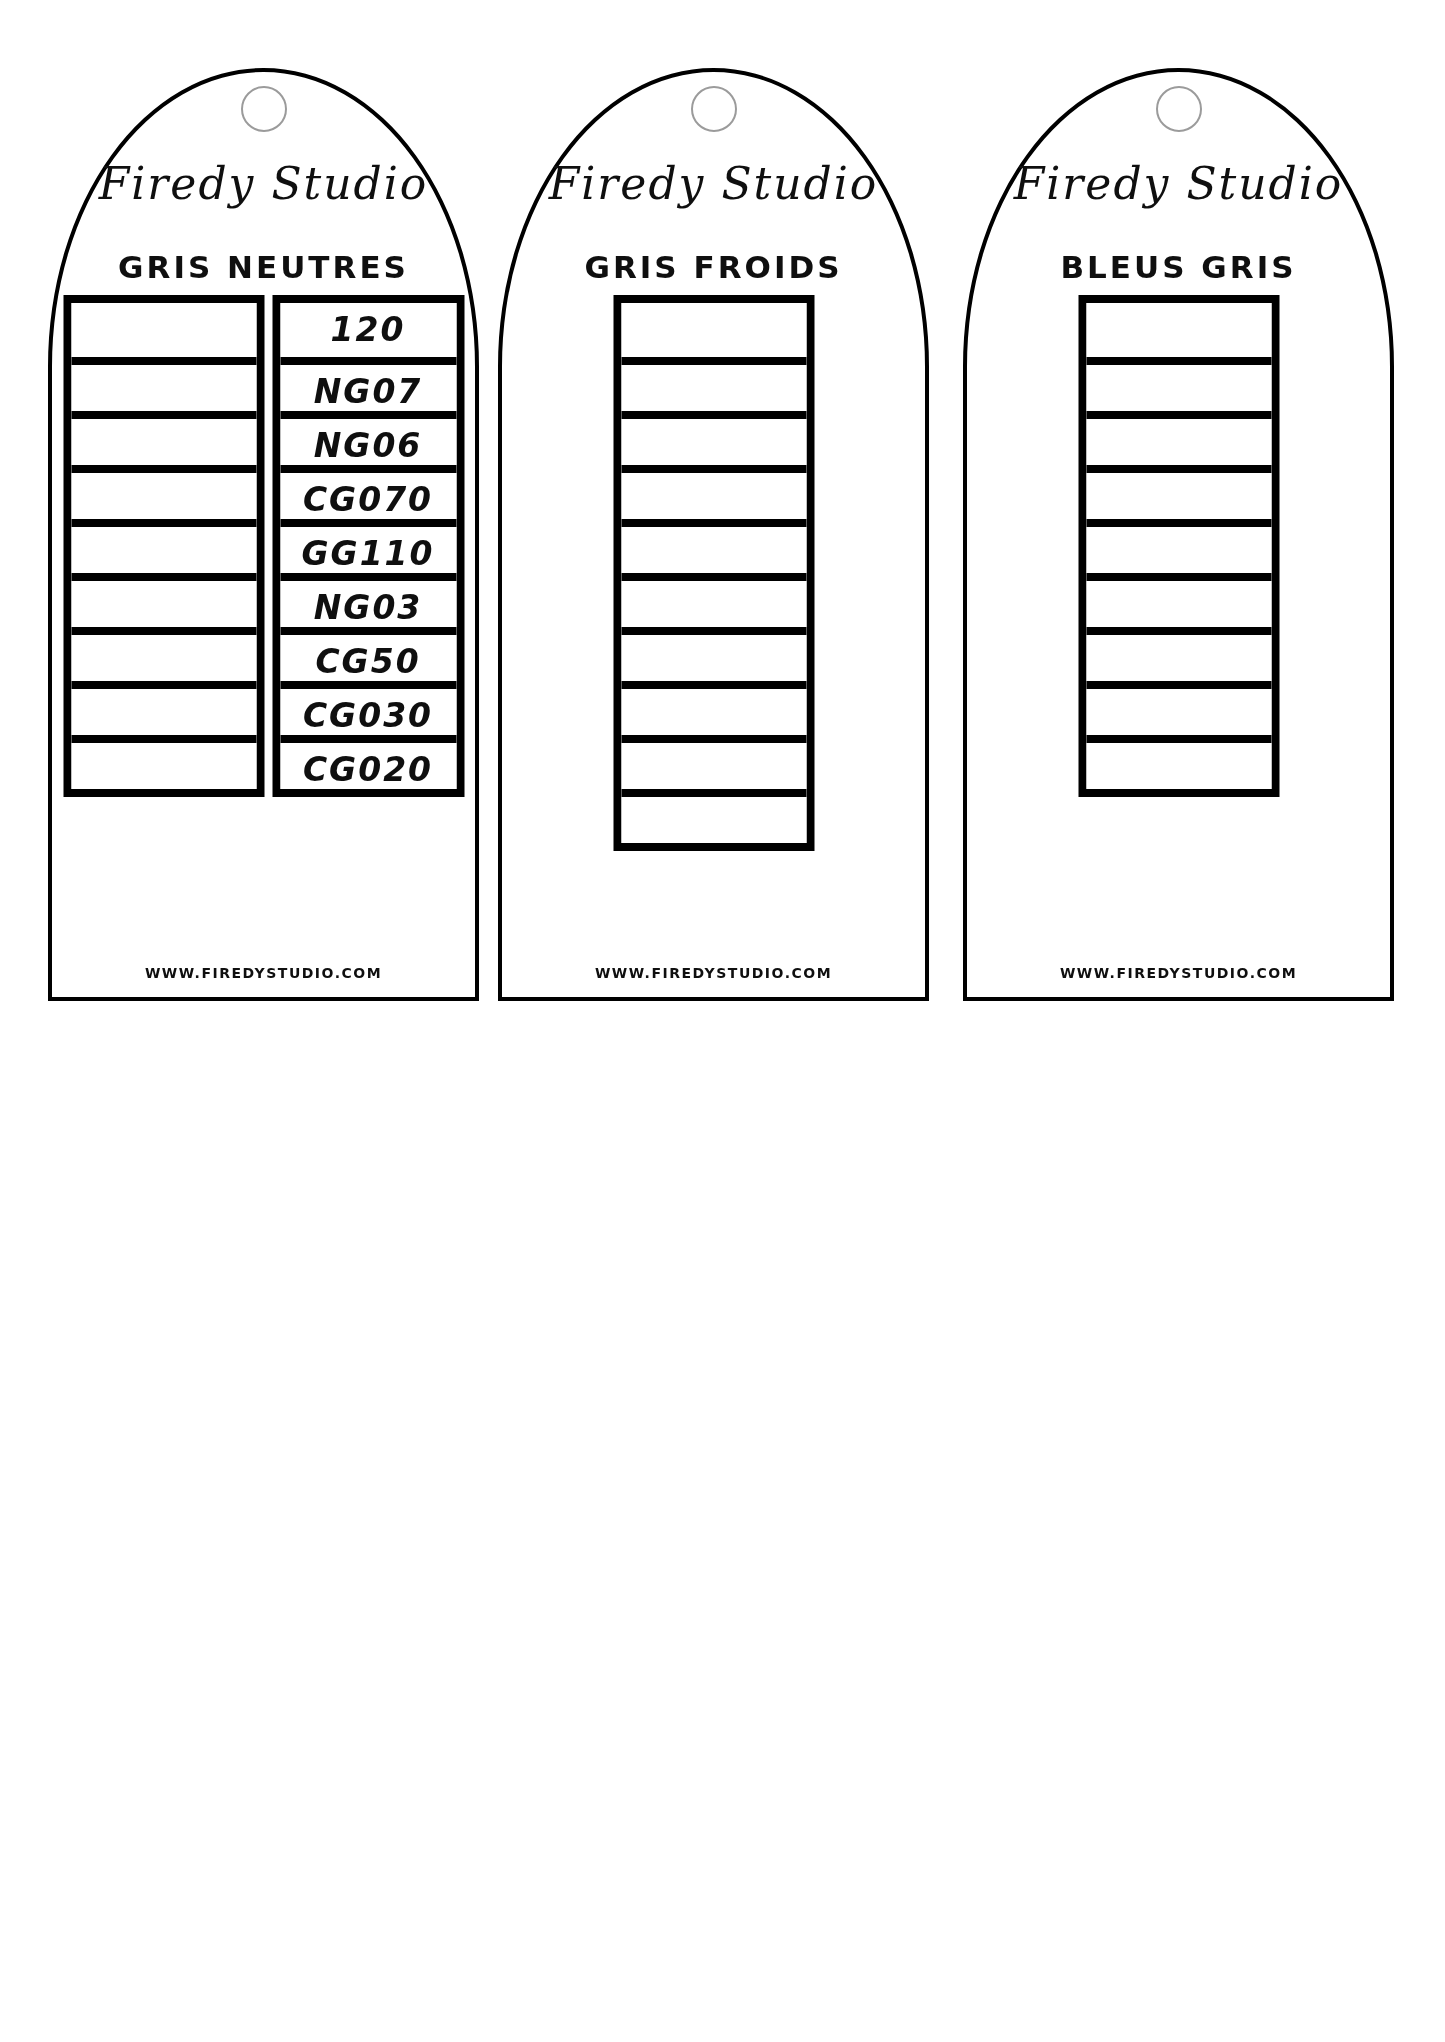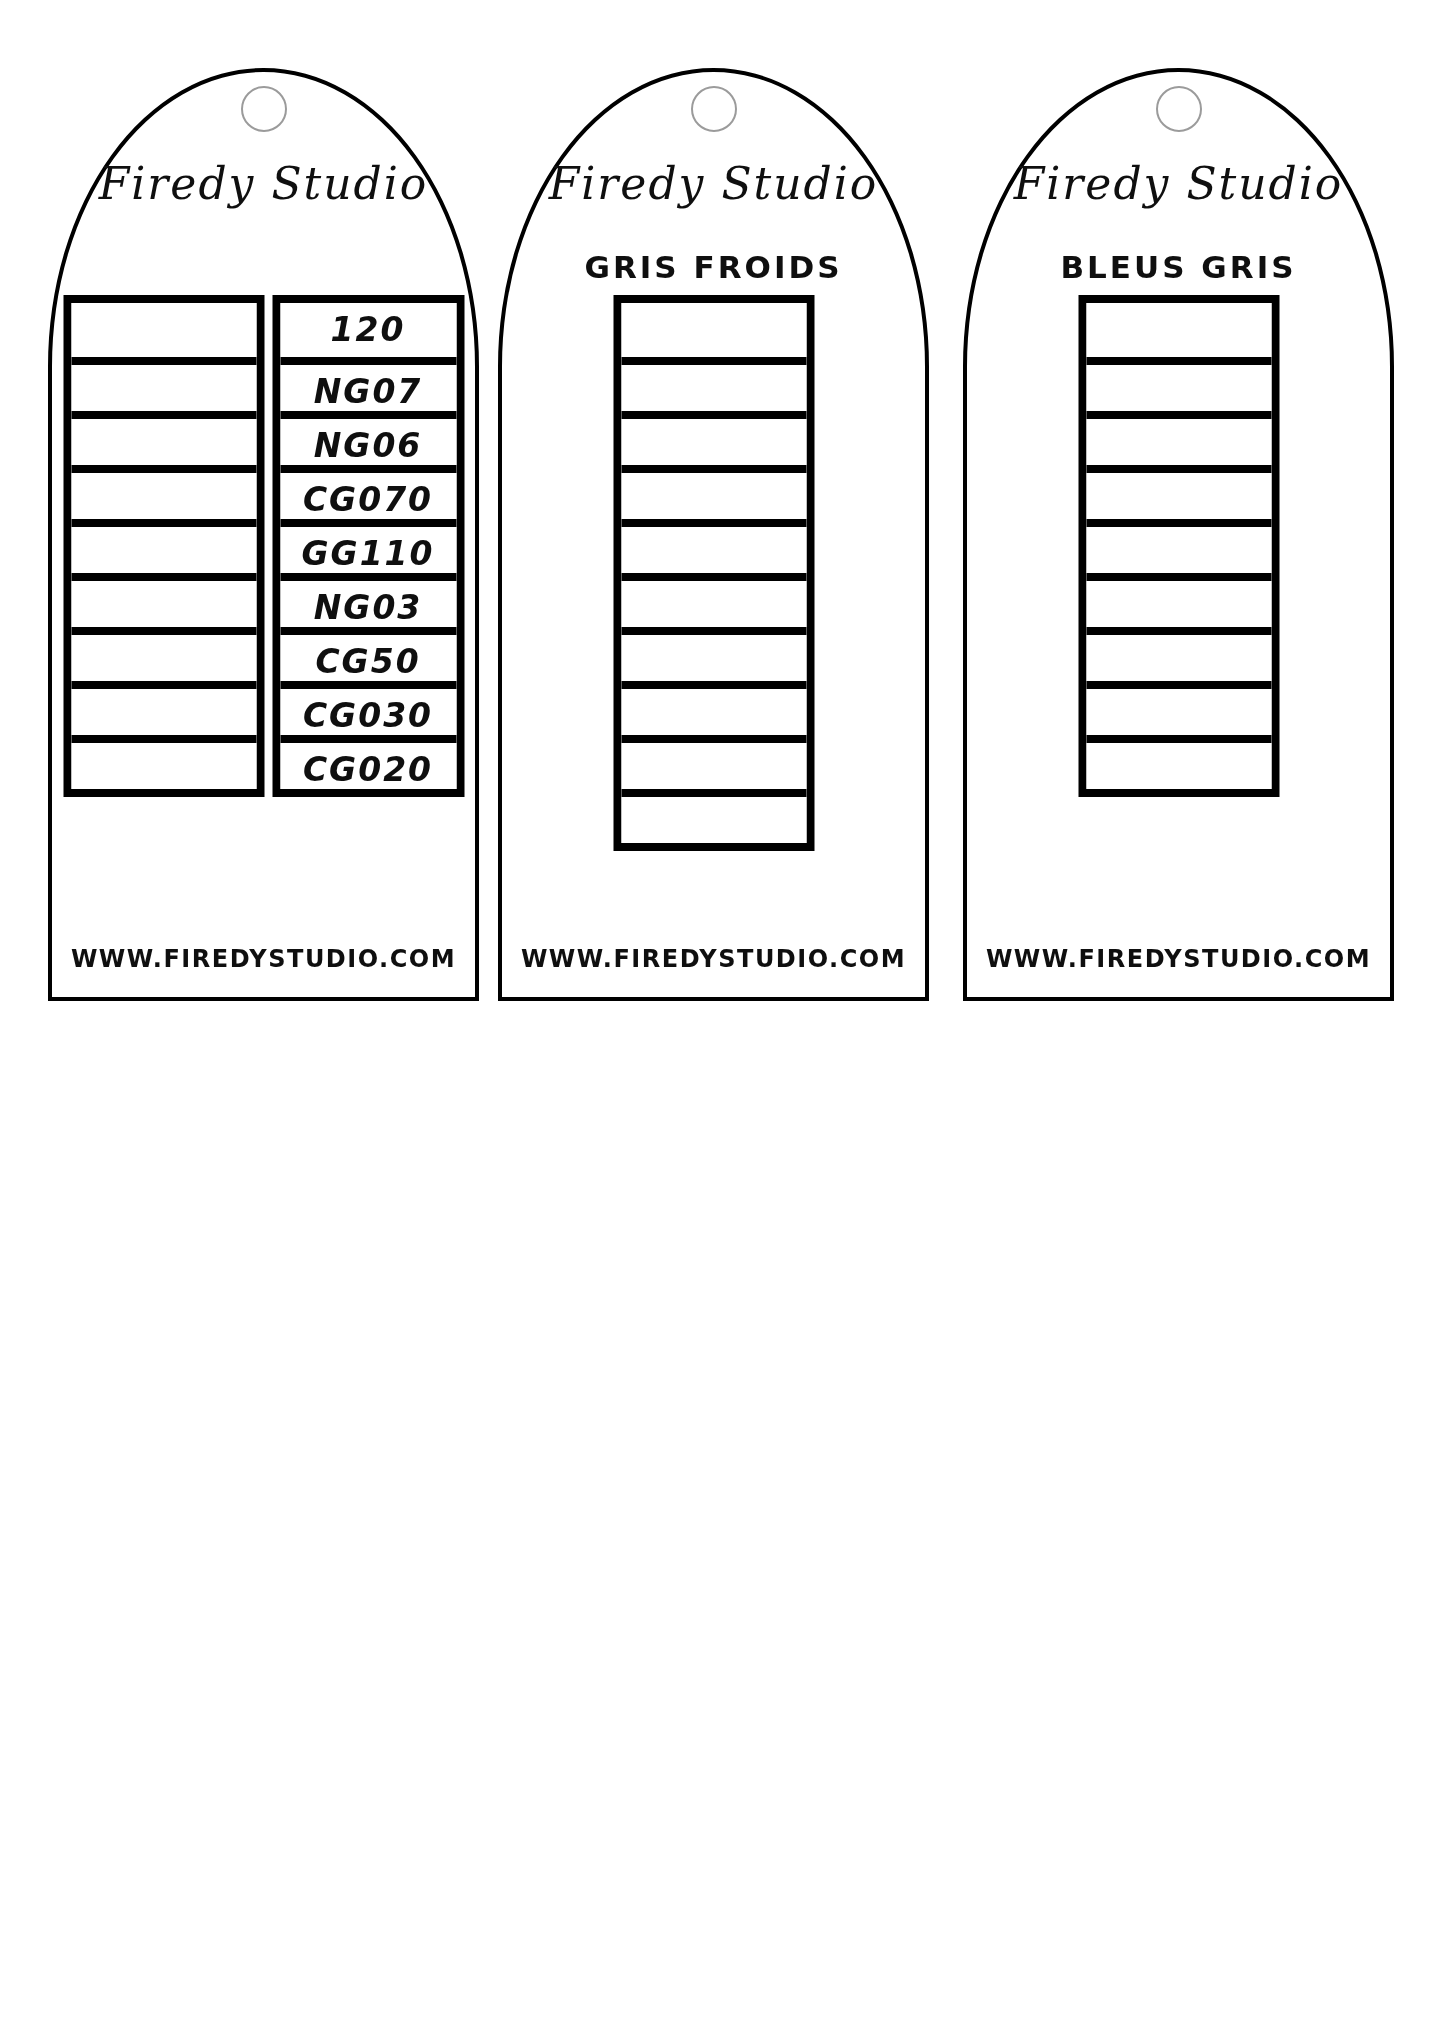--- a/index.html
+++ b/index.html
@@ -91,38 +91,39 @@
     text-align:center;
     font-weight:700;
     font-style:italic;
     font-size:33px;
     letter-spacing:2px;
     color:var(--ink);
     white-space:nowrap;
   }
   .url{
     position:absolute;
-    bottom:24px;
+    bottom:16px;
     left:0;
     width:100%;
     text-align:center;
     font-weight:700;
-    font-size:24px;
+    font-size:14px;
     letter-spacing:1.5px;
     color:var(--ink);
     white-space:nowrap;
   }
 </style>
 </head>
 <body>
 
 <div class="sheet" id="sheet">
     <div class="tag" style="left: 48px;">
     <div class="hole"></div>
     <div class="logo">Firedy Studio</div>
+    <div class="title">GRIS NEUTRES</div>
     <div class="table">
       <div class="col swatches">
           <div class="cell swatch"></div>
           <div class="cell swatch"></div>
           <div class="cell swatch"></div>
           <div class="cell swatch"></div>
           <div class="cell swatch"></div>
           <div class="cell swatch"></div>
           <div class="cell swatch"></div>
           <div class="cell swatch"></div>

